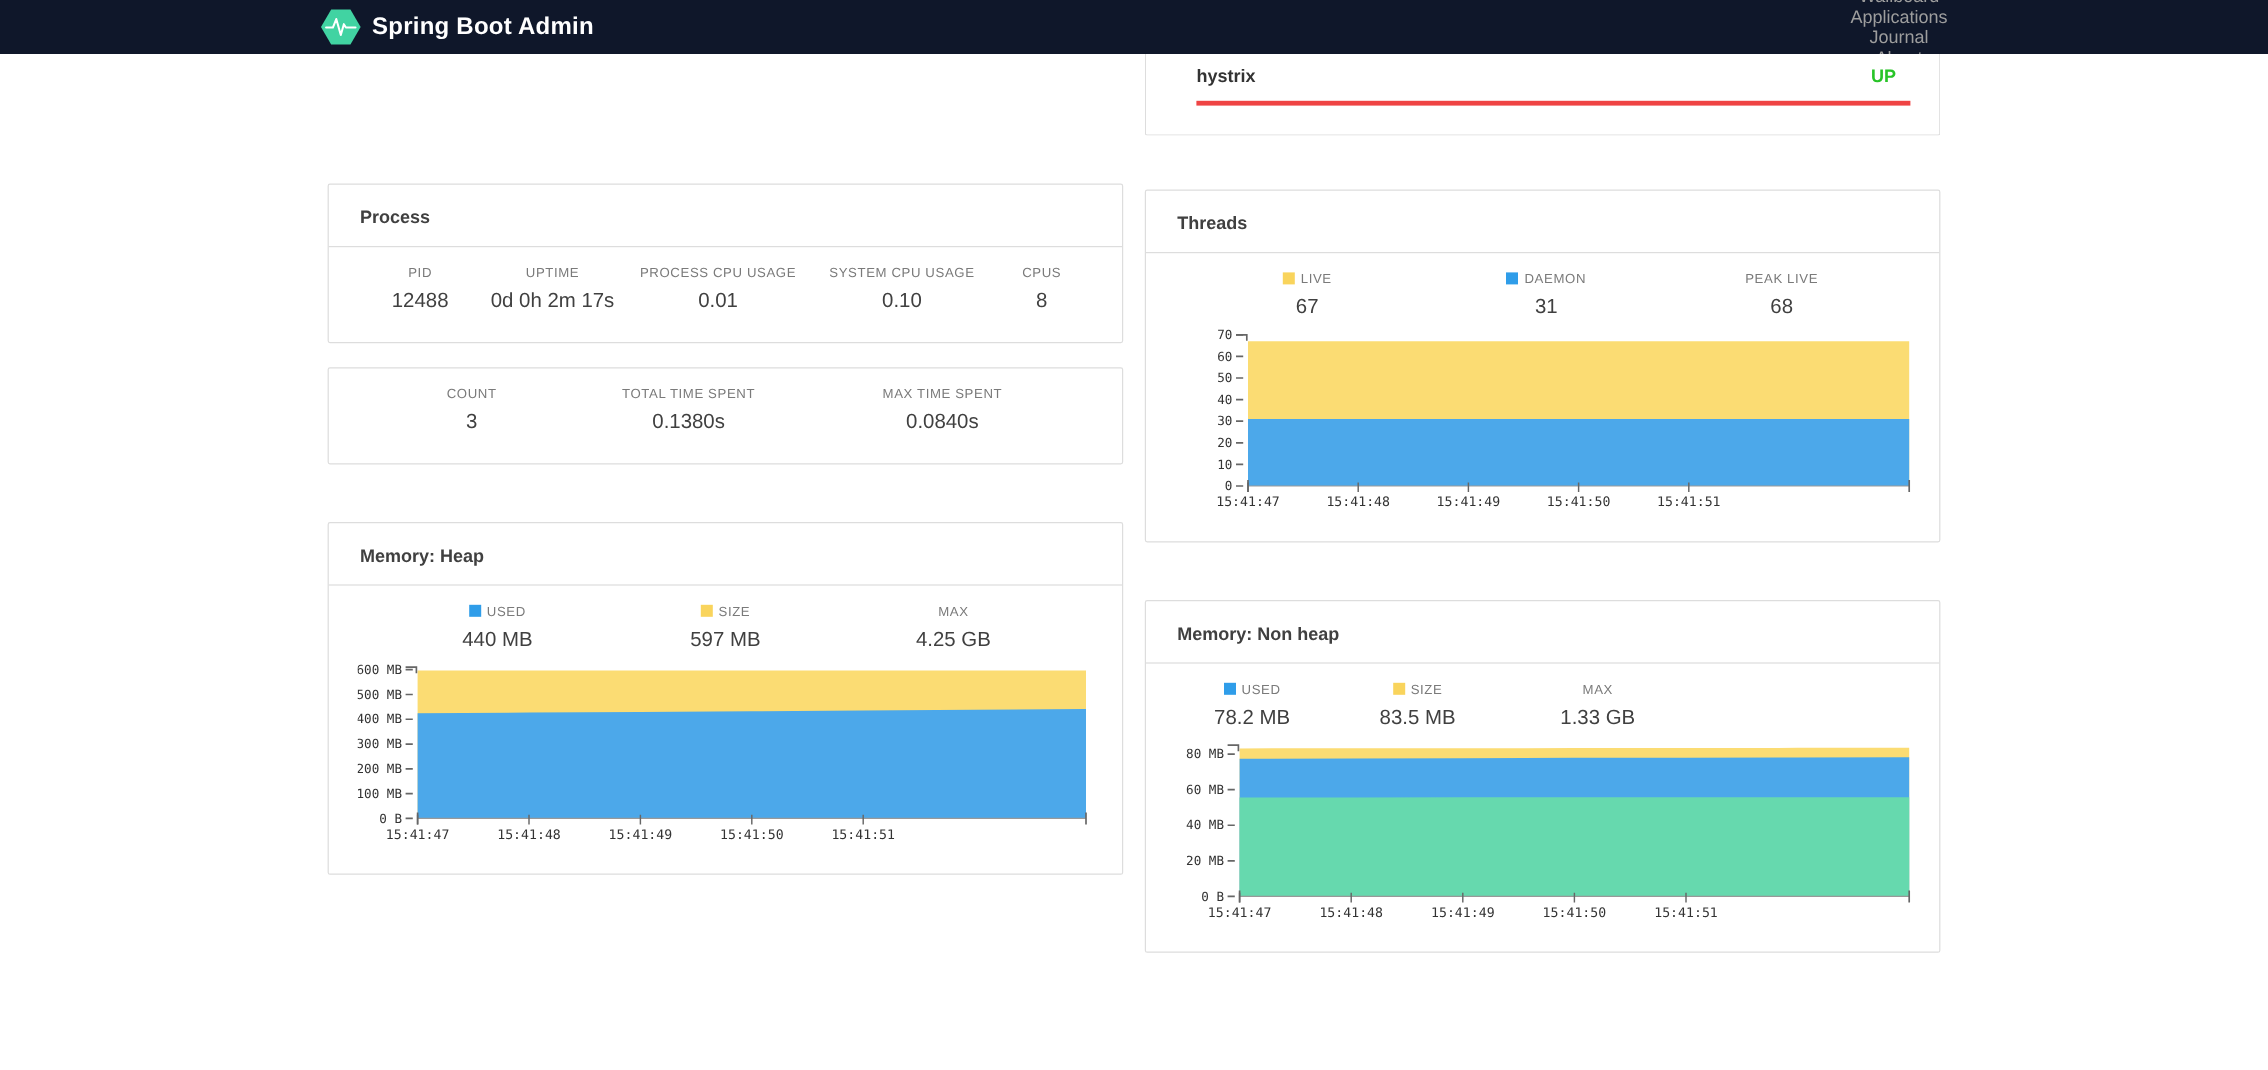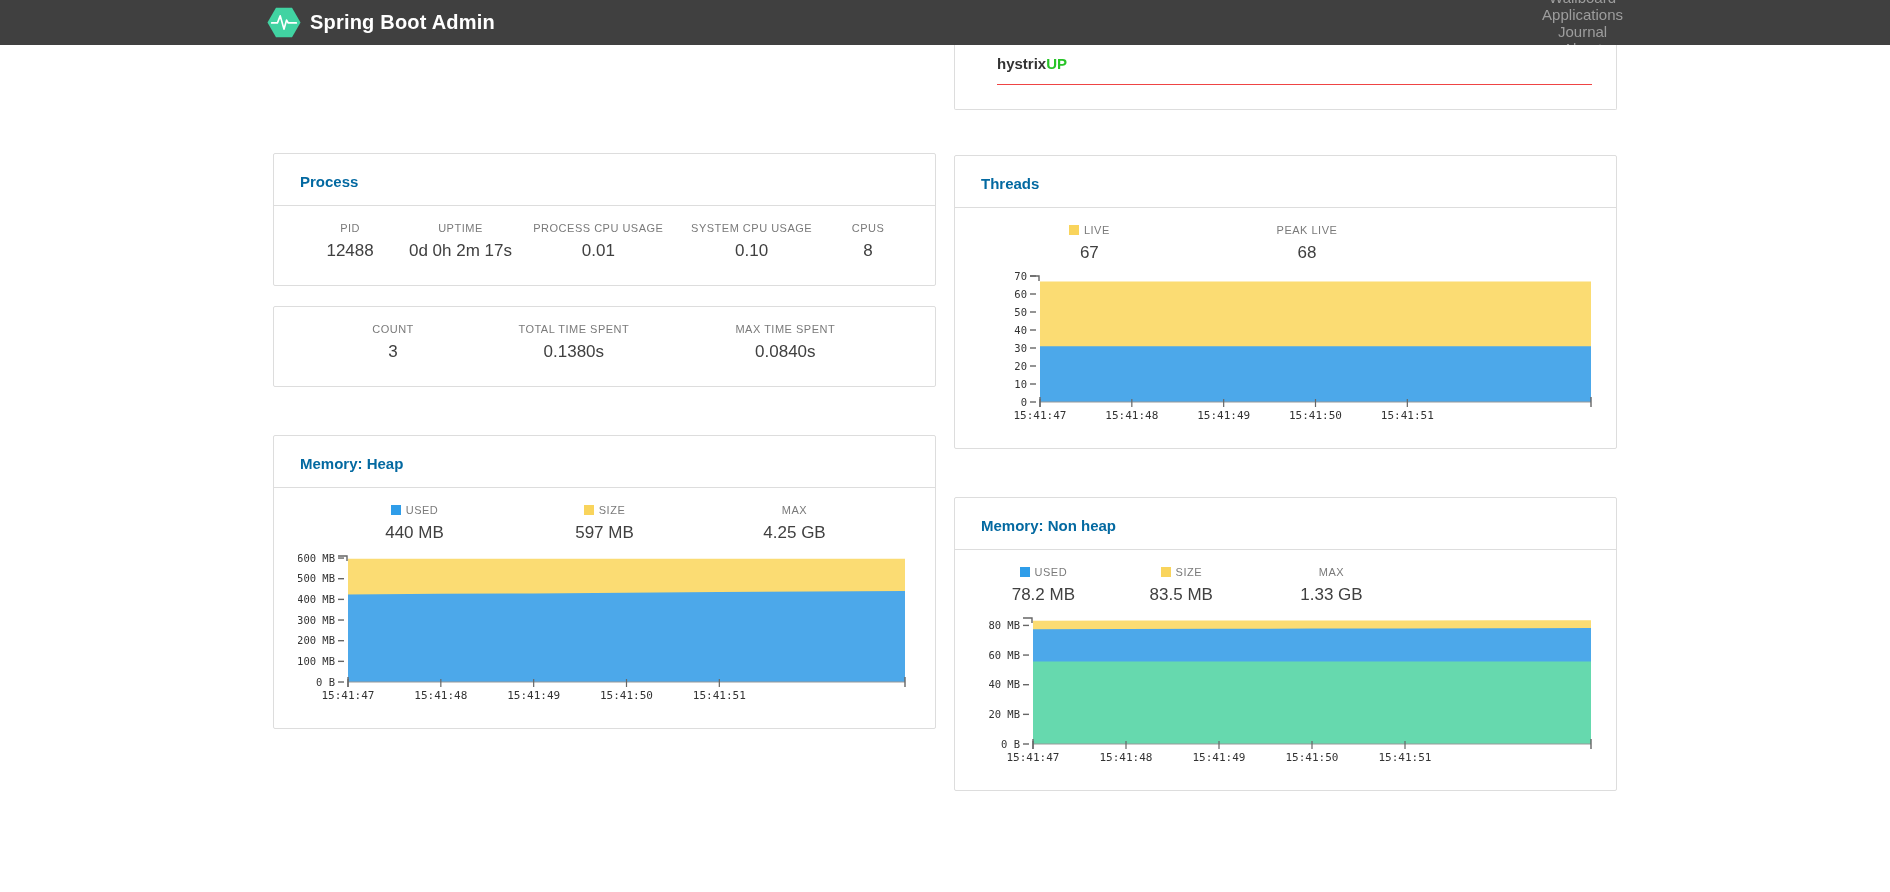--- a/index.html
+++ b/index.html
@@ -1,45 +1,45 @@
 <!DOCTYPE html>
 <html><head>
 <meta charset="utf-8">
 <style>
   * { margin:0; padding:0; box-sizing:border-box; }
   html,body { background:#fff; width:100%; }
   body { font-family:"Liberation Sans", sans-serif; height:892px; overflow:hidden; color:#404040; }
 
   
-  .navbar { height:45px; background:#404040; }
+  .navbar { height:45px; background:#0f172a; }
   .nav-inner { width:1356px; margin:0 auto; height:45px; display:flex; align-items:center; }
   .brand { display:flex; align-items:center; gap:9px; cursor:pointer; }
   .brand-logo { width:34px; height:31px; display:block; }
   .brand-text { color:#fff; font-size:20px; font-weight:bold; letter-spacing:0.2px; }
   .nav-links { margin-left:auto; display:flex; align-items:center;flex-direction:column; }
   .nav-link { color:#9d9d9d; font-size:15px; margin-left:27px; cursor:pointer; text-decoration:none; }
 
   
   .content { width:1344px; margin:0 auto; display:flex; gap:18px; }
   .col { flex:0 0 663px; width:663px; }
   .spacer-top { height:108px; }
 
   
   .card { background:#fff; border:1px solid #ddd; border-radius:2px; }
-  .card-title { font-size:15px; font-weight:bold; color:#0369a1; padding:19px 26px 15px 26px; border-bottom:1px solid #ddd; }
+  .card-title { font-size:15px; font-weight:bold; color:#404040; padding:19px 26px 15px 26px; border-bottom:1px solid #ddd; }
   .card-body { padding:16px 24px 24px 24px; }
 
   .mb20 { margin-bottom:20px; }
   .mb45 { margin-bottom:45px; }
   .mb48 { margin-bottom:48px; }
 
   
   .app-card { border-top:none; border-radius:0 0 2px 2px; }
   .app-card .app-body { padding:0 24px 24px 42px; }
-  .app-row { display:flex; align-items:center; padding:10px 12px 12px 0; border-bottom:1px solid #ef4444; }
+  .app-row { display:flex; justify-content:space-between; align-items:center; padding:10px 12px 12px 0; border-bottom:4px solid #ef4444; }
   .app-name { font-size:15px; font-weight:bold; color:#333; }
   .app-status { font-size:15px; font-weight:bold; }
 
   
   .metrics { display:flex; }
   .metric { text-align:center; }
   .metric-label { font-size:11px; color:#7a7a7a; letter-spacing:0.5px; margin-bottom:7px; white-space:nowrap;text-align:center; }
   .metric-value { font-size:17px; color:#404040; }
   .sw { display:inline-block; width:10px; height:10px; margin-right:5px; vertical-align:-1px; }
 
@@ -190,20 +190,24 @@
       </div>
     </div>
 
     <div class="card mb48">
       <div class="card-title">Threads</div>
       <div class="card-body">
         <div class="metrics">
           <div class="metric w36">
             <div class="metric-label"><span class="sw" style="background: rgb(249, 212, 92);"></span><span>LIVE</span></div>
             <div class="metric-value">67</div>
+          </div>
+          <div class="metric w29">
+            <div class="metric-label"><span class="sw" style="background: rgb(47, 157, 233);"></span><span>DAEMON</span></div>
+            <div class="metric-value">31</div>
           </div>
           <div class="metric w35">
             <div class="metric-label">PEAK LIVE</div>
             <div class="metric-value">68</div>
           </div>
         </div>
         <div class="chart-wrap">
             <svg width="615" height="153" viewBox="0 0 615 153">
               <polygon points="61.0,10.4 152.8,10.4 244.7,10.4 336.5,10.4 428.3,10.4 520.2,10.4 612.0,10.4 612,131 61,131" fill="#fbdc73"></polygon>
               <polygon points="61.0,75.2 152.8,75.2 244.7,75.2 336.5,75.2 428.3,75.2 520.2,75.2 612.0,75.2 612,131 61,131" fill="#4ca8ea"></polygon>

